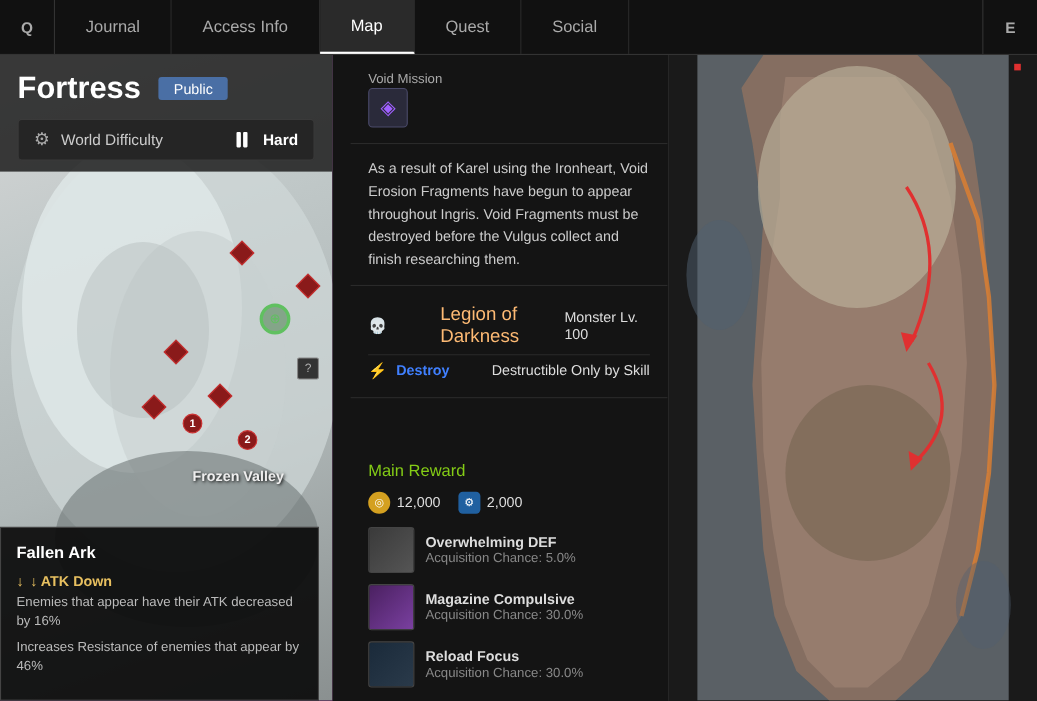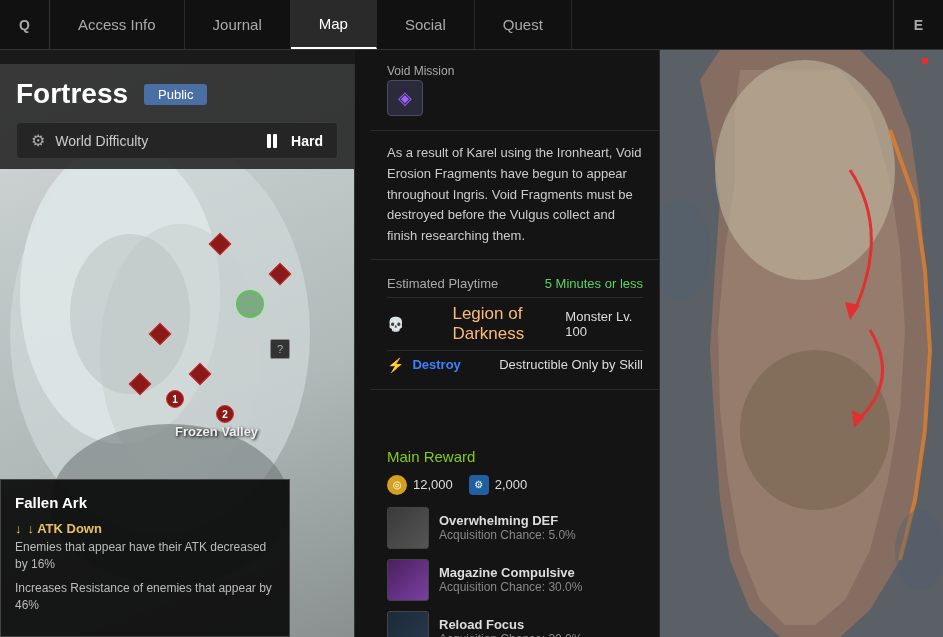--- a/index.html
+++ b/index.html
@@ -65,27 +65,26 @@
 
     
     .main-layout {
       display: flex;
       height: 587px;
       position: relative;
     }
 
     
     .left-panel {
-      width: 355px;
+      width: 303px;
       background: #701a75;
       border-right: 1px solid #333;
       flex-shrink: 0;
       position: relative;
       overflow: hidden;
-      margin-top: 14px;
     }
 
     .left-panel-header {
       padding: 14px 16px 10px;
       background: #1c1c1c;
       position: relative;
       z-index: 5;
     }
 
     .fortress-title-row {
@@ -489,33 +488,33 @@
   </style>
 </head>
 <body>
 
 <div class="top-nav">
   <div class="nav-icon-left">
     <span>Q</span>
   </div>
   <div class="nav-tabs">
     <div class="nav-tab">
+      <span>Journal</span>
+    </div>
+    <div class="nav-tab">
       <span>Access Info</span>
-    </div>
-    <div class="nav-tab">
-      <span>Journal</span>
     </div>
     <div class="nav-tab active">
       <span>Map</span>
     </div>
     <div class="nav-tab">
+      <span>Quest</span>
+    </div>
+    <div class="nav-tab">
       <span>Social</span>
-    </div>
-    <div class="nav-tab">
-      <span>Quest</span>
     </div>
   </div>
   <div class="nav-icon-right">
     <span>E</span>
   </div>
 </div>
 
 <div class="main-layout">
 
   <div class="left-panel">
@@ -544,21 +543,21 @@
 
         <ellipse cx="160" cy="180" rx="150" ry="200" fill="#d0d8d8" opacity="0.7"></ellipse>
         <ellipse cx="120" cy="140" rx="100" ry="150" fill="#e0e8e8" opacity="0.8"></ellipse>
         <ellipse cx="180" cy="200" rx="80" ry="130" fill="#c8d0d0" opacity="0.6"></ellipse>
 
         <ellipse cx="130" cy="160" rx="60" ry="80" fill="#b8c0c0" opacity="0.5"></ellipse>
 
         <ellipse cx="170" cy="350" rx="120" ry="80" fill="#707878" opacity="0.6"></ellipse>
       </svg>
 
-      <div class="map-label" style="left:175px;top:270px;z-index:10;">
+      <div class="map-label" style="left:175px;top:285px;z-index:10;">
         <span>Frozen Valley</span>
       </div>
 
       <div class="map-marker" style="left:220px;top:90px;z-index:10;">
         <div class="diamond-marker"></div>
       </div>
       <div class="map-marker" style="left:280px;top:120px;z-index:10;">
         <div class="diamond-marker"></div>
       </div>
       <div class="map-marker" style="left:160px;top:180px;z-index:10;">
@@ -611,24 +610,20 @@
         <div class="mission-icon">
           <span style="color:#a060ff;">◈</span>
         </div>
       </div>
     </div>
 
     <div class="mission-desc">As a result of Karel using the Ironheart, Void Erosion Fragments have begun to appear throughout Ingris. Void Fragments must be destroyed before the Vulgus collect and finish researching them.</div>
 
     <div class="mission-stats">
       <div class="stat-row stat-row-divider">
-        <span class="stat-label">Estimated Playtime</span>
-        <span class="stat-value">5 Minutes or less</span>
-      </div>
-      <div class="stat-row stat-row-divider">
         <div class="faction-row">
           <span class="faction-icon">💀</span>
           <span class="faction-name">Legion of Darkness</span>
         </div>
         <span class="stat-value-white">Monster Lv. 100</span>
       </div>
       <div class="stat-row">
         <div class="element-row">
           <span class="element-icon">⚡</span>
           <span class="element-name">Destroy</span>

